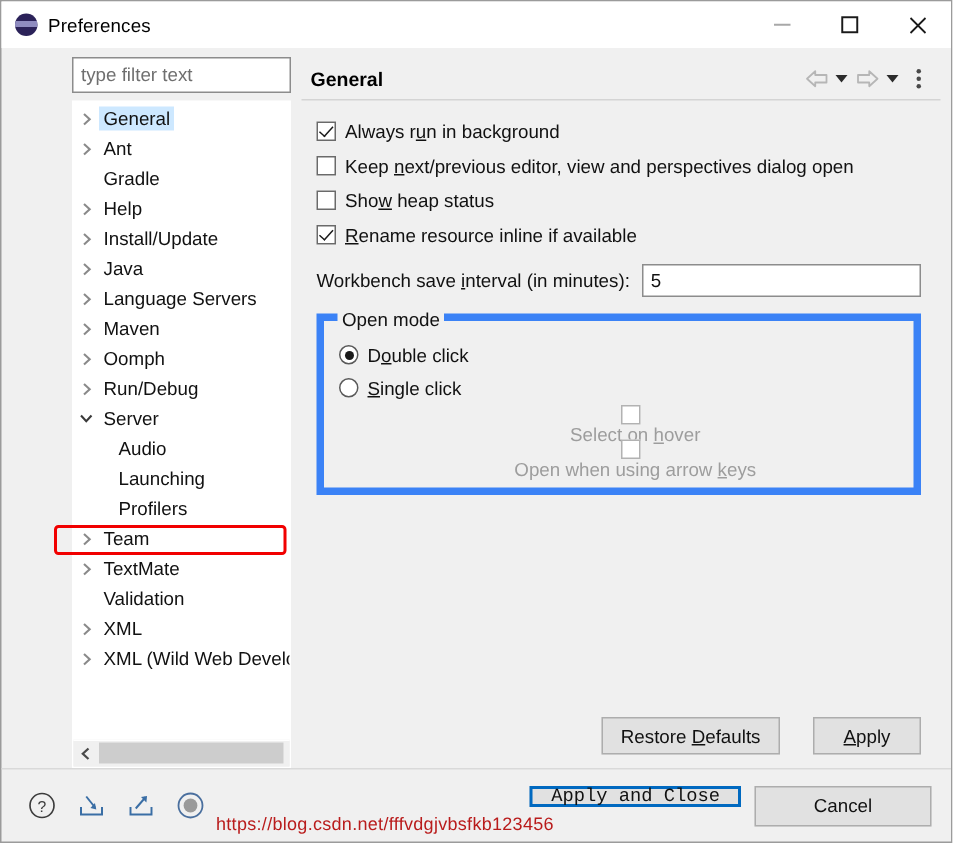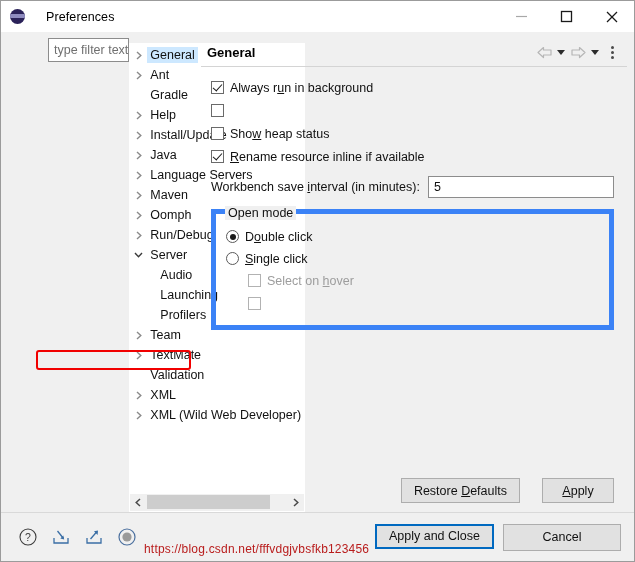--- a/index.html
+++ b/index.html
@@ -34,21 +34,21 @@
     background: #ffffff;
     display: flex;
     align-items: center;
     flex: none;
     position: relative;
   }
   #title-left {
     display: flex;
     align-items: center;
     padding-left: 9px;
-    gap: 21px;
+    gap: 7px;
   }
   .eclipse-logo {
     width: 15px; height: 15px;
     border-radius: 50%;
     background: #2b2259;
     position: relative;
     overflow: hidden;
     flex: none;
   }
   .eclipse-logo::after {
@@ -84,21 +84,21 @@
     padding: 6px 7px 0 7px;
     gap: 7px;
     min-height: 0;
     box-sizing: border-box;
   }
 
   
   #leftpane {
     width: 146px;
     display: flex;
-    flex-direction: row;
+    flex-direction: column;
     flex: none;
     min-height: 0;
     padding-left: 40px;
   }
   #filter-input {
     height: 24px;
     border: 1px solid #8c8c8c;
     background: #fff;
     box-sizing: border-box;
     display: flex;
@@ -328,21 +328,21 @@
     position: relative;
   }
   .radio.sel::after {
     content: "";
     position: absolute;
     left: 2.5px; top: 2.5px;
     width: 6px; height: 6px;
     border-radius: 50%;
     background: #1a1a1a;
   }
-  .sub-row { padding-left: 22px; }
+  .sub-row { padding-left: 22px; flex-direction: column; }
   #note-row {
     display: flex;
     align-items: center;
     margin-top: 4px;
     font-size: 12.5px;
     color: #111;
     white-space: nowrap;
   }
   #note-label { font-weight: bold; margin-right: 4px; }
 
@@ -388,21 +388,22 @@
   .ficon { width: 22px; height: 22px; display: flex; align-items: center; justify-content: center; }
   #footer-buttons {
     margin-left: auto;
     display: flex;
     gap: 9px;
   }
   .btn.primary {
     border: 2px solid #0069c0;
     background: #e1e1e1;
     min-width: 118px;
-    height: 25px;
+    height: 14px;
+    font-family: Liberation Mono, monospace;
   }
   .btn.wide { min-width: 118px; height: 27px; }
 
   #watermark {
     position: absolute;
     left: 143px;
     bottom: 5px;
     font-size: 12px;
     color: #b91c1c;
     letter-spacing: .2px;
@@ -628,20 +629,21 @@
 
       <div id="page-body">
 
         <div id="checkbox-list">
             <div class="chk-row">
               <span class="chkbox checked"></span>
               <span class="chk-label">Always r<span class="u">u</span>n in background</span>
             </div>
             <div class="chk-row">
               <span class="chkbox"></span>
+              <span class="chk-label">Keep <span class="u">n</span>ext/previous editor, view and perspectives dialog open</span>
             </div>
             <div class="chk-row">
               <span class="chkbox"></span>
               <span class="chk-label">Sho<span class="u">w</span> heap status</span>
             </div>
             <div class="chk-row">
               <span class="chkbox checked"></span>
               <span class="chk-label"><span class="u">R</span>ename resource inline if available</span>
             </div>
           </div>
@@ -665,20 +667,21 @@
                 <span class="chk-label"><span class="u">S</span>ingle click</span>
               </div>
             </div>
           <div id="sub-checkbox-list">
               <div class="chk-row sub-row">
                 <span class="chkbox disabled"></span>
                 <span class="chk-label disabled">Select on <span class="u">h</span>over</span>
               </div>
               <div class="chk-row sub-row">
                 <span class="chkbox disabled"></span>
+                <span class="chk-label disabled">Open when using arrow <span class="u">k</span>eys</span>
               </div>
             </div>
         </div>
 
         <div id="spacer"></div>
 
         <div id="page-buttons">
           <div class="btn" id="btn-restore">
               <span>Restore <span class="u">D</span>efaults</span>
             </div>

